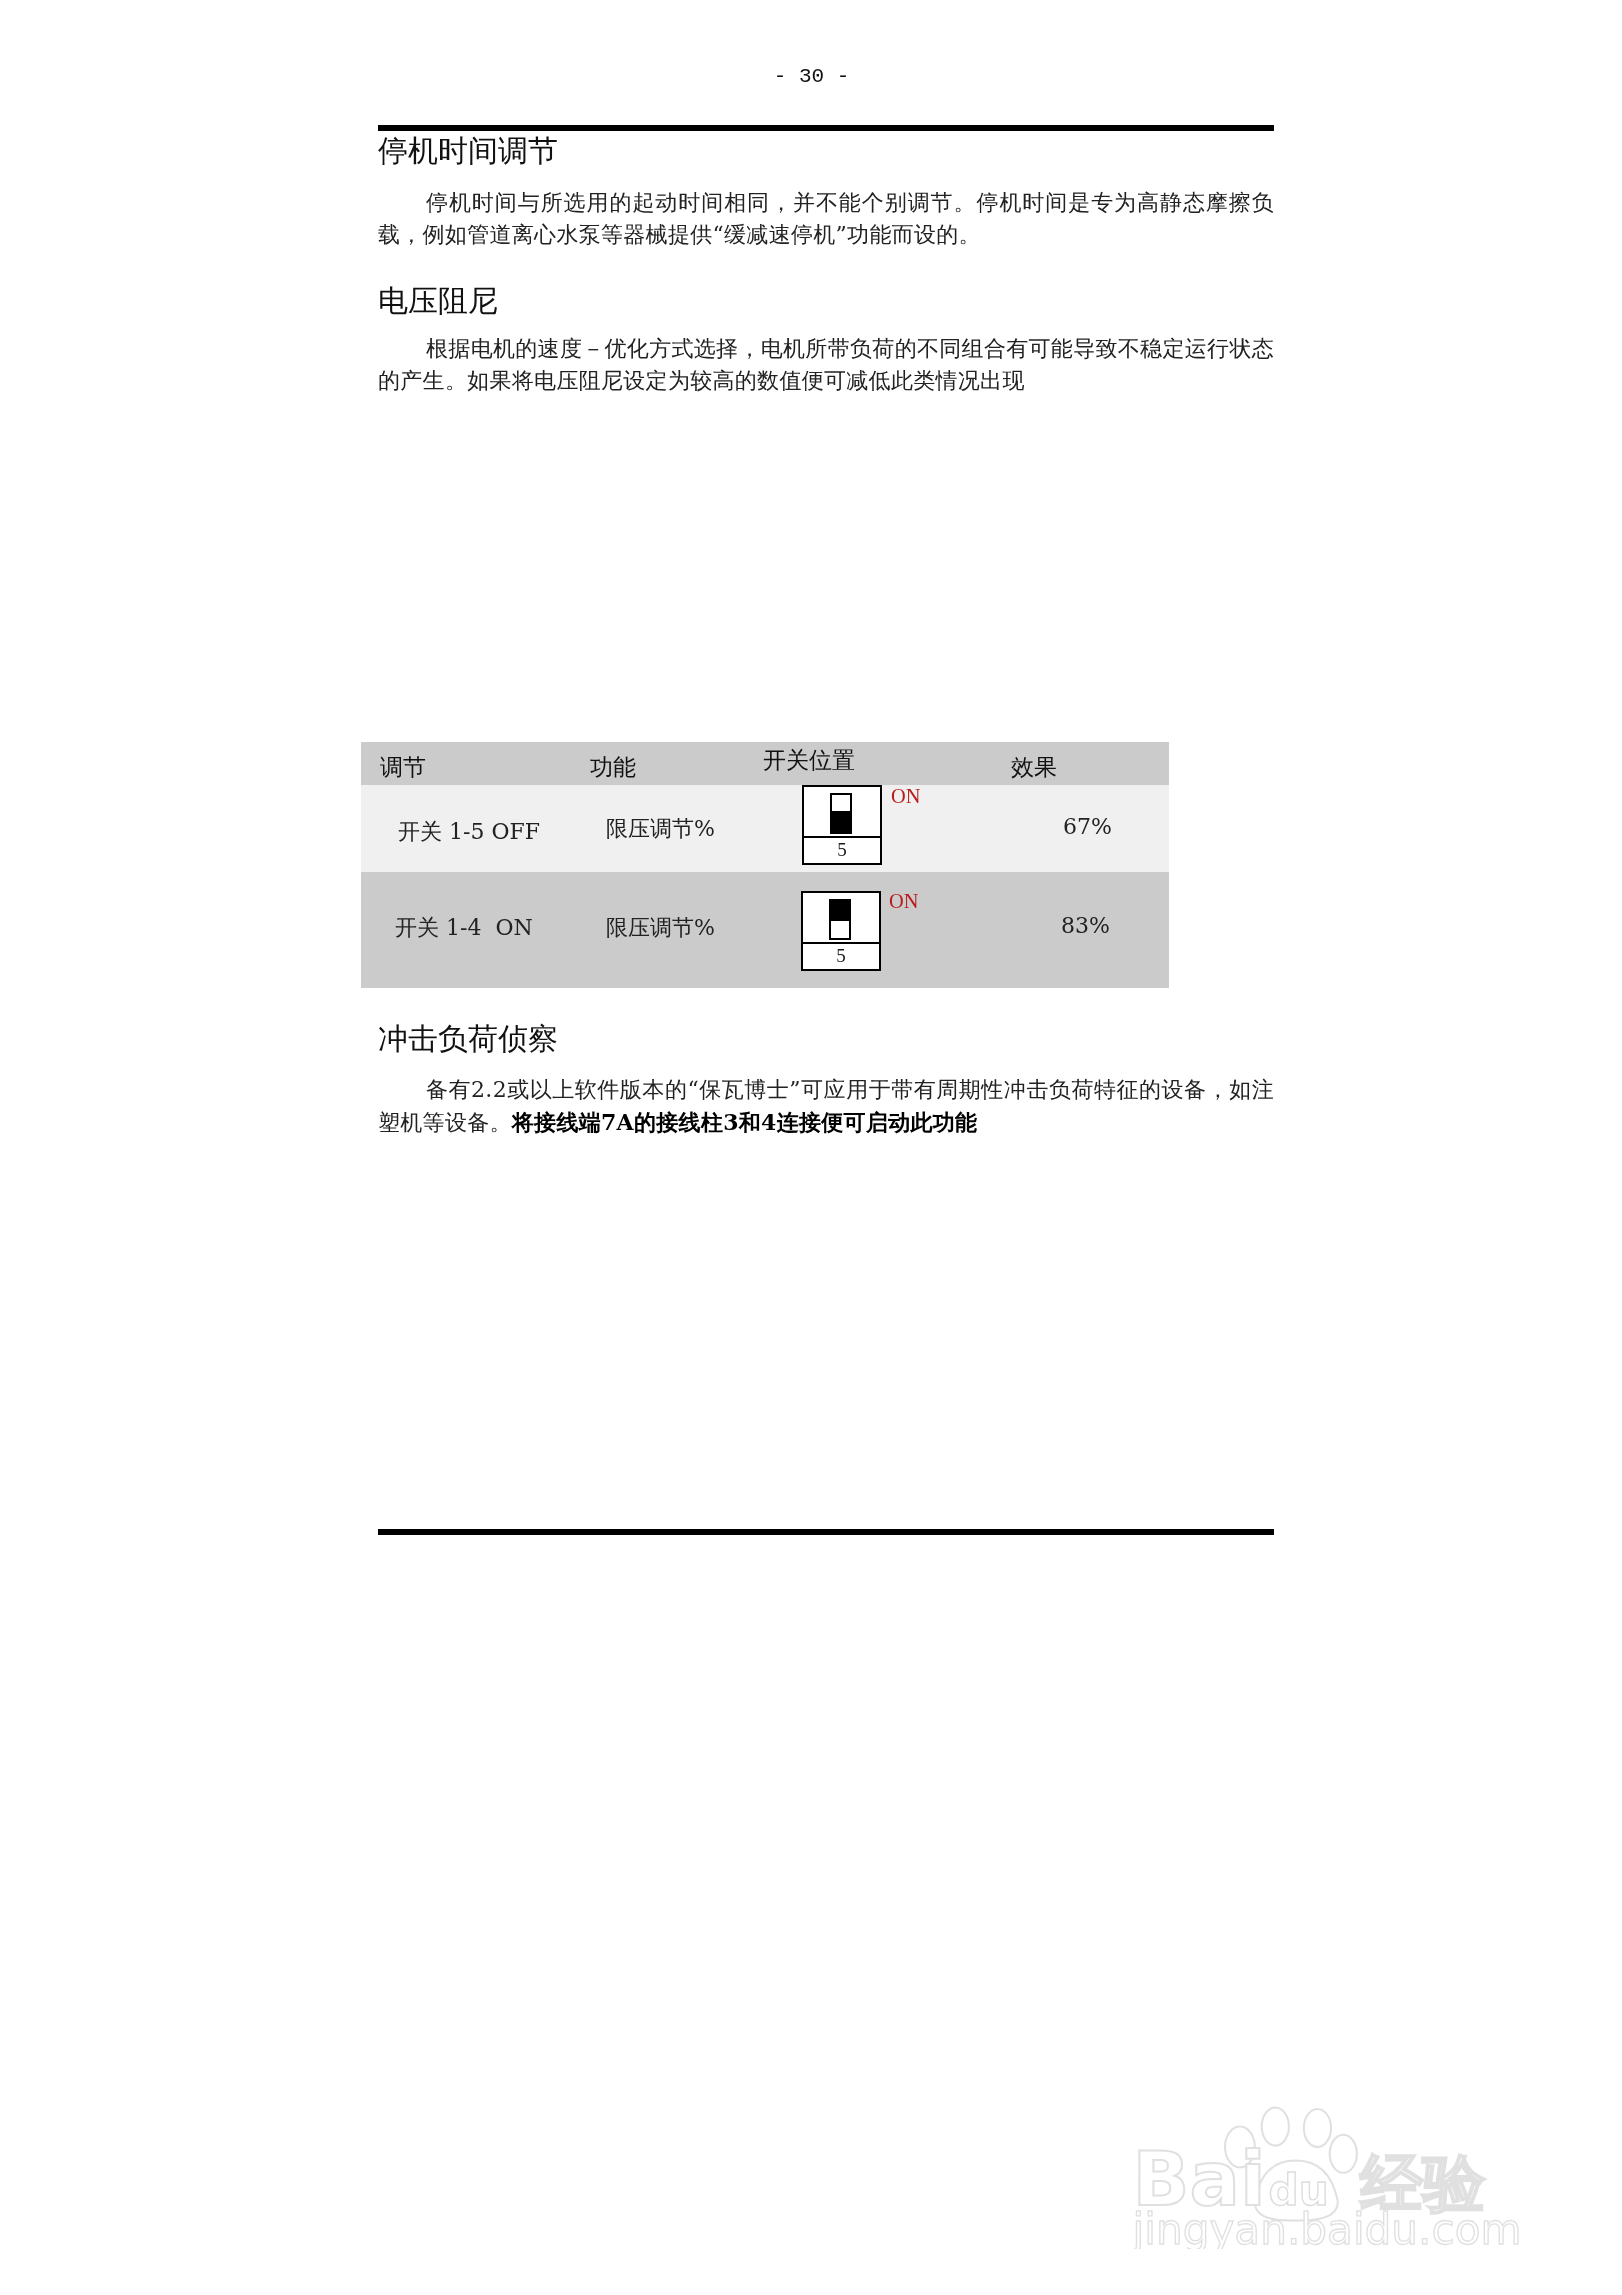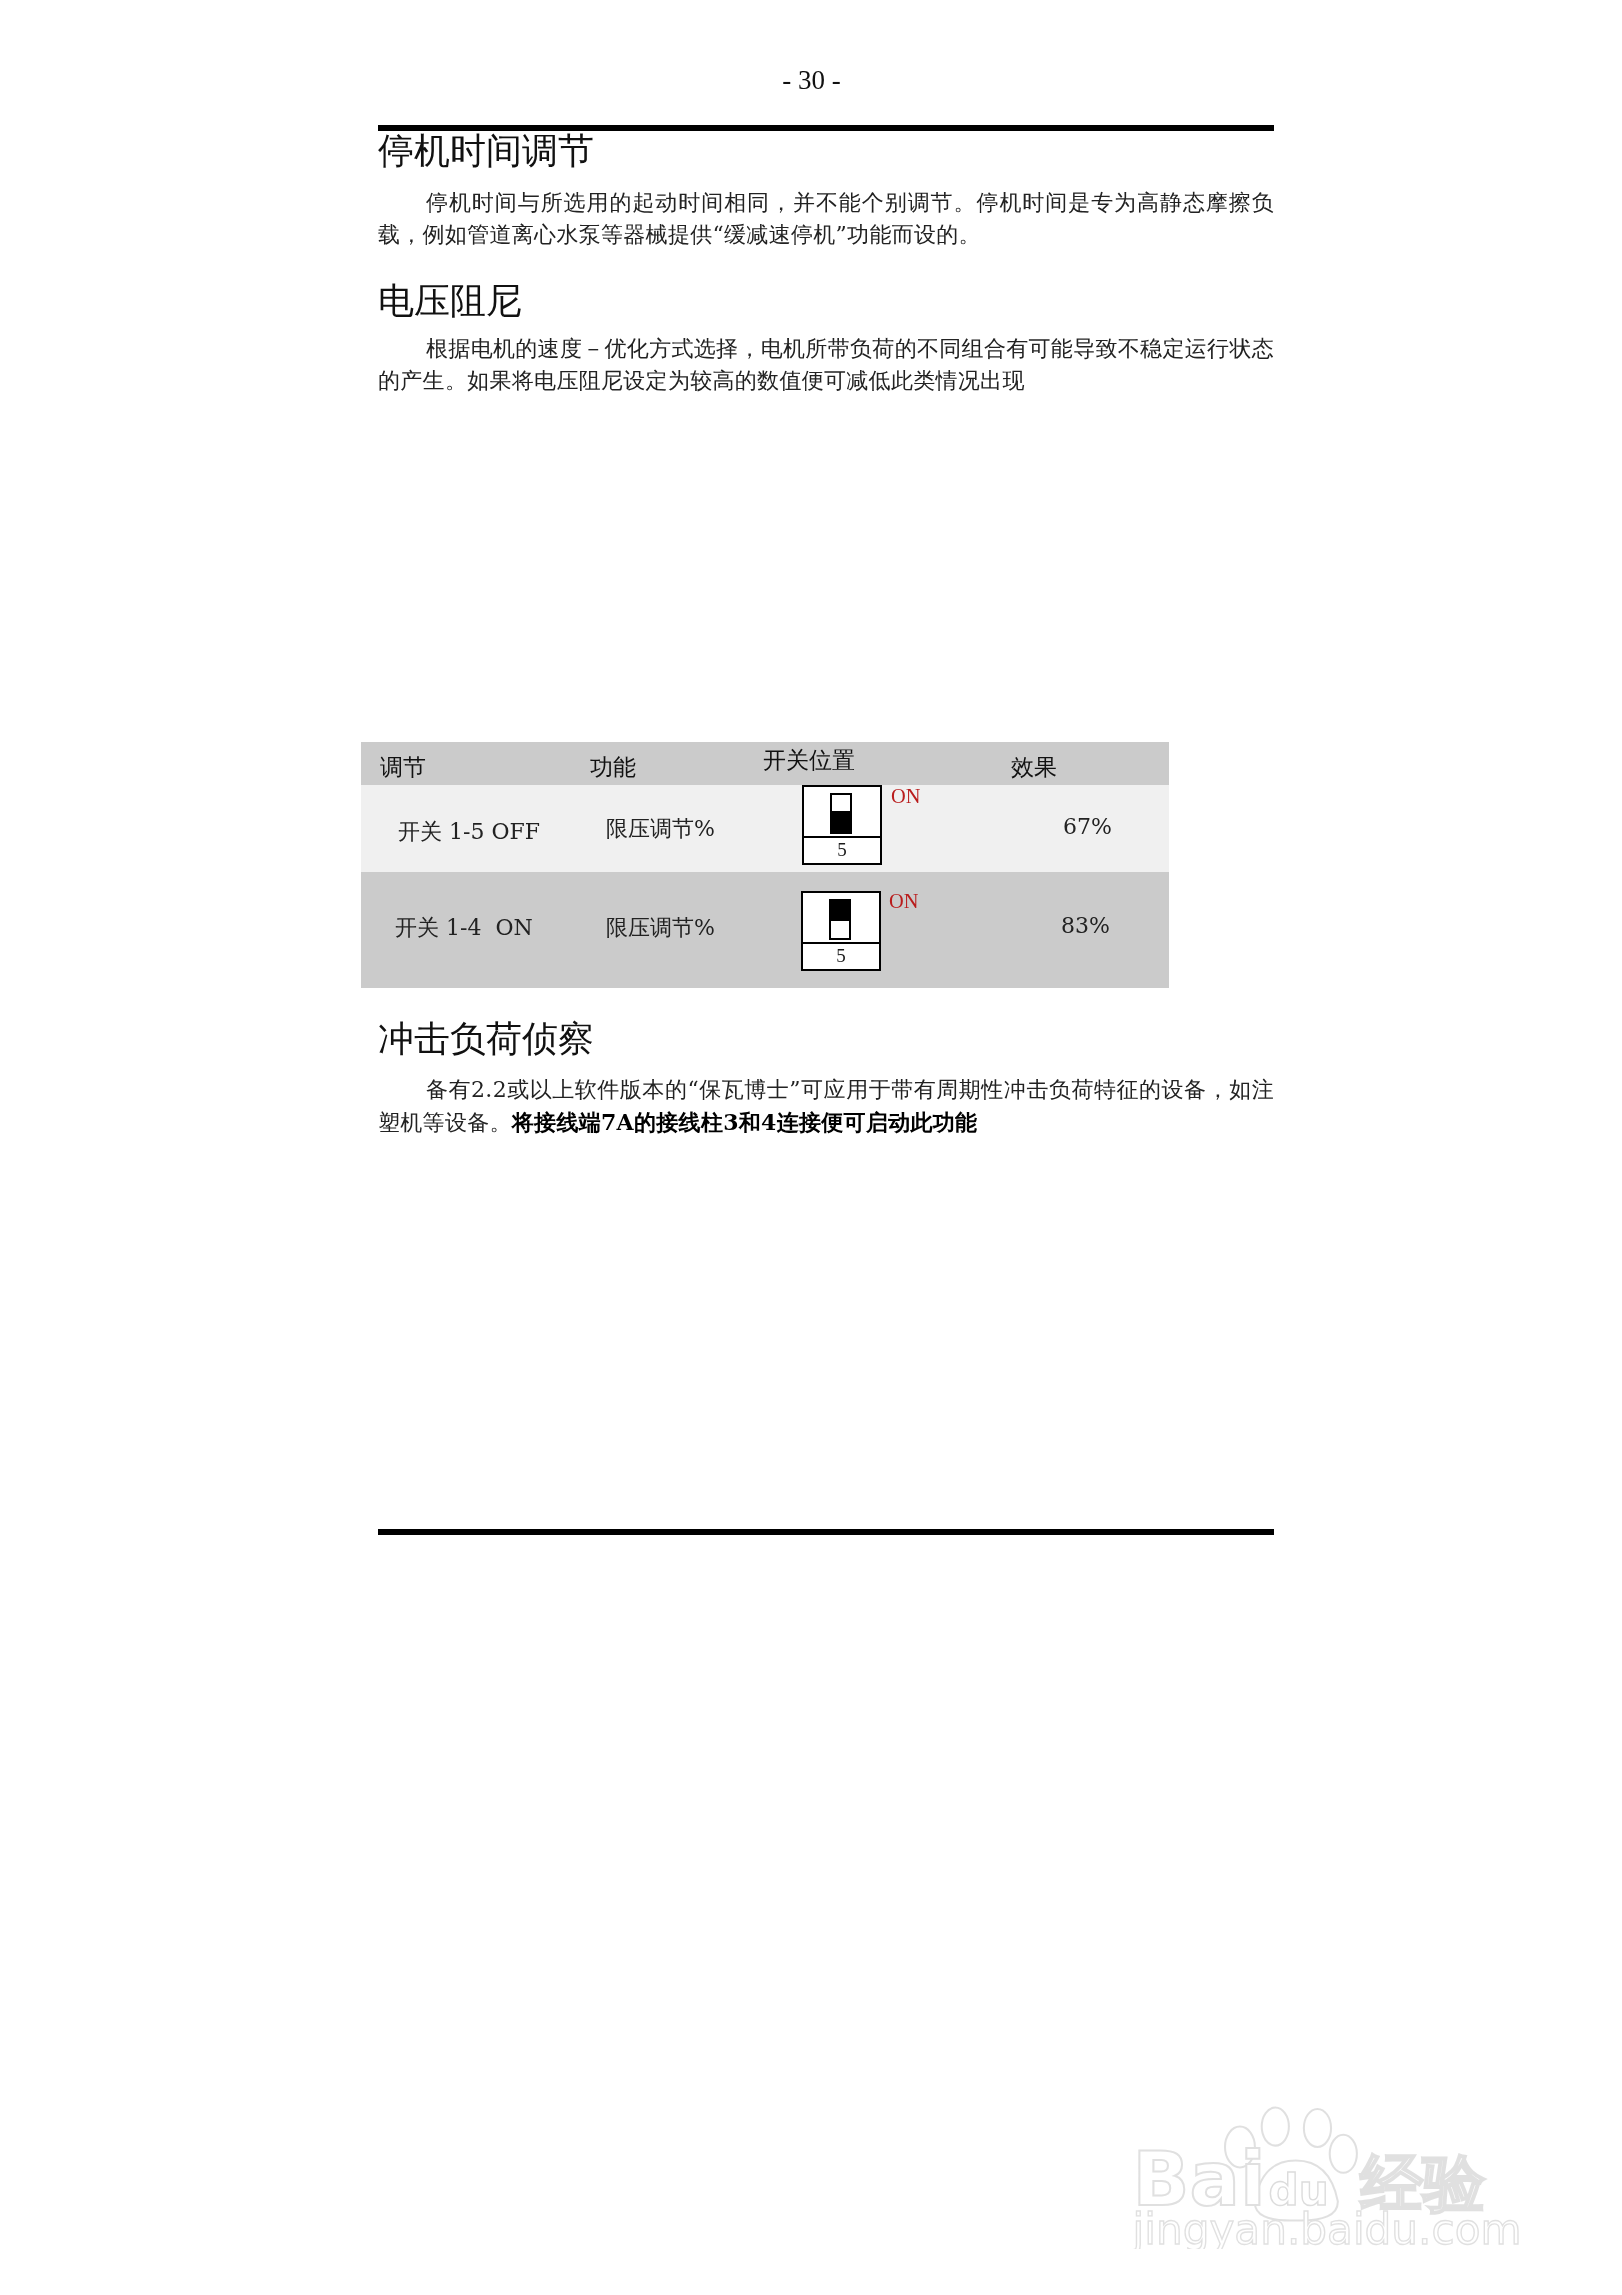--- a/index.html
+++ b/index.html
@@ -1,25 +1,25 @@
 <!DOCTYPE html>
 <html style="font-size:11px"><head>
 <meta charset="utf-8">
 <style>
   html, body { margin: 0; padding: 0; background: #ffffff; }
   body { width: 1623px; height: 2295px; position: relative; overflow: hidden;
          font-family: "DejaVu Serif", "Liberation Serif", serif; color: #1a1a1a; }
   .pagenum { position: absolute; top: 65px; left: 0; width: 1623px; text-align: center;
-             font-family: Liberation Serif, serif; font-size: 27px; color: #111; }
+             font-family: Liberation Mono, monospace; font-size: 21px; color: #111; }
   .rule { position: absolute; left: 378px; width: 896px; height: 6.1px; background: #000; }
   .rule.top { top: 125px; }
   .rule.bottom { top: 1529px; }
   .content { position: absolute; left: 378px; top: 134px; width: 896px; }
   h2 { margin: 0; font-family: "DejaVu Sans", "Liberation Sans", sans-serif;
-       font-weight: normal; font-size: 36px; line-height: 34px; color: #111; }
+       font-weight: normal; font-size: 30px; line-height: 34px; color: #111; }
   p { margin: 0; font-size: 22px; line-height: 32px; text-indent: 48px; color: #222;
       text-align: justify; letter-spacing: 0.3px; }
   .sec { margin-bottom: 0; }
   b.strong { font-weight: bold; color: #000; }
 
   .table { position: absolute; left: 361px; top: 742px; width: 704px; }
   .trow { position: relative; width: 808px; }
   .thead { height: 43px; background: #cbcbcb; }
   .row1 { height: 87px; background: #f0f0f0; }
   .row2 { height: 116px; background: #cbcbcb; }

